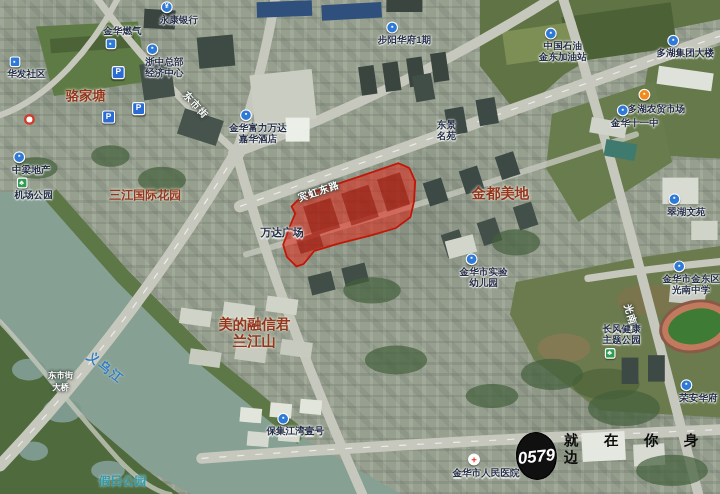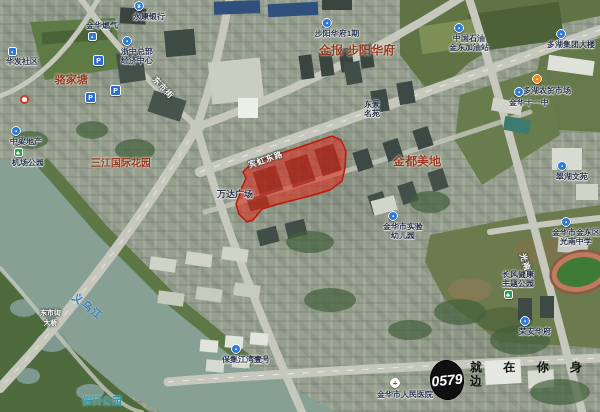--- a/index.html
+++ b/index.html
@@ -188,22 +188,25 @@
   <div class="lbl road-text" style="left:158px;top:74px;transform:rotate(47deg);transform-origin:left top;">东市街</div>
   <div class="lbl road-text" style="left:247px;top:160px;transform:rotate(-19deg);transform-origin:left top;">宾虹东路</div>
   <div class="lbl road-text" style="left:528px;top:252px;transform:rotate(73deg);transform-origin:left top;">光南路</div>
   <div class="lbl water-text" style="left:78px;top:290px;transform:rotate(38deg);transform-origin:left top;">义乌江</div>
   <div class="lbl park-text" style="left:52px;top:394px;padding-left:30px;">假日公园</div>
   <div class="lbl" style="left:40px;top:308px;text-align:center;">
     <div class="road-text" style="font-size:7px;letter-spacing:0;">东市街</div>
     <div class="road-text" style="font-size:7px;letter-spacing:0;">大桥</div>
   </div>
 
-  <div class="lbl area-text" style="left:319px;top:42px;font-size:12px;">金报·步阳华府</div>
   <div class="lbl area-text" style="left:393px;top:153px;font-size:12px;">金都美地</div>
+  <div class="lbl" style="left:212px;top:263px;transform:translateX(-50%);text-align:center;">
+    <div class="area-text" style="font-size:12px;line-height:14px;">美的融信君</div>
+    <div class="area-text" style="font-size:12px;line-height:14px;">兰江山</div>
+  </div>
   <div class="lbl area-text" style="left:91px;top:156px;font-size:10px;">三江国际花园</div>
   <div class="lbl area-text" style="left:55px;top:72px;font-size:11px;">骆家塘</div>
   <div class="lbl poi-text" style="left:197px;top:190px;font-size:9px;">万达广场</div>
   <div class="lbl" style="left:344px;top:100px;text-align:center;">
     <div class="poi-text">东景</div>
     <div class="poi-text">名苑</div>
   </div>
 
   <div class="lbl poi" style="left:139px;top:1px;">
     <span class="icn icn-round">¥</span>
@@ -263,21 +266,21 @@
     <span class="poi-text"><span>金华市金东区</span><br>
       <span>光南中学</span></span>
   </div>
 
   <div class="lbl poi row" style="left:482px;top:270px;">
     <span class="poi-text"><span>长风健康</span><br>
       <span>主题公园</span></span>
     <span class="icn icn-sq icn-green">♣</span>
   </div>
 
-  <div class="lbl poi" style="left:525px;top:316px;">
+  <div class="lbl poi" style="left:572px;top:316px;">
     <span class="icn icn-round">▪</span>
     <span class="poi-text">荣安华府</span>
   </div>
 
   <div class="lbl poi" style="left:236px;top:344px;">
     <span class="icn icn-round">▪</span>
     <span class="poi-text">保集江湾壹号</span>
   </div>
 
   <div class="lbl poi row" style="left:357px;top:378px;">
@@ -293,20 +296,25 @@
   <div class="lbl poi" style="left:18px;top:148px;">
     <span class="icn icn-sq icn-green">♣</span>
     <span class="poi-text">机场公园</span>
   </div>
 
   <div class="lbl poi" style="left:12px;top:47px;">
     <span class="icn icn-sq">▪</span>
     <span class="poi-text">华发社区</span>
   </div>
 
+  <div class="lbl poi" style="left:205px;top:91px;">
+    <span class="icn icn-round">▪</span>
+    <span class="poi-text"><span>金华富力万达</span><br>
+      <span>嘉华酒店</span></span>
+  </div>
 
   <div class="lbl icn-pk" style="left:93px;top:55px;">P</div>
   <div class="lbl icn-pk" style="left:85px;top:92px;">P</div>
   <div class="lbl icn-pk" style="left:110px;top:85px;">P</div>
   <div class="lbl icn icn-ring" style="left:20px;top:95px;"></div>
 
   <div id="watermark">
     <div id="wm-logo">0579</div>
     <div id="wm-text">
       <div class="t2">就 在 你 身 边</div>

